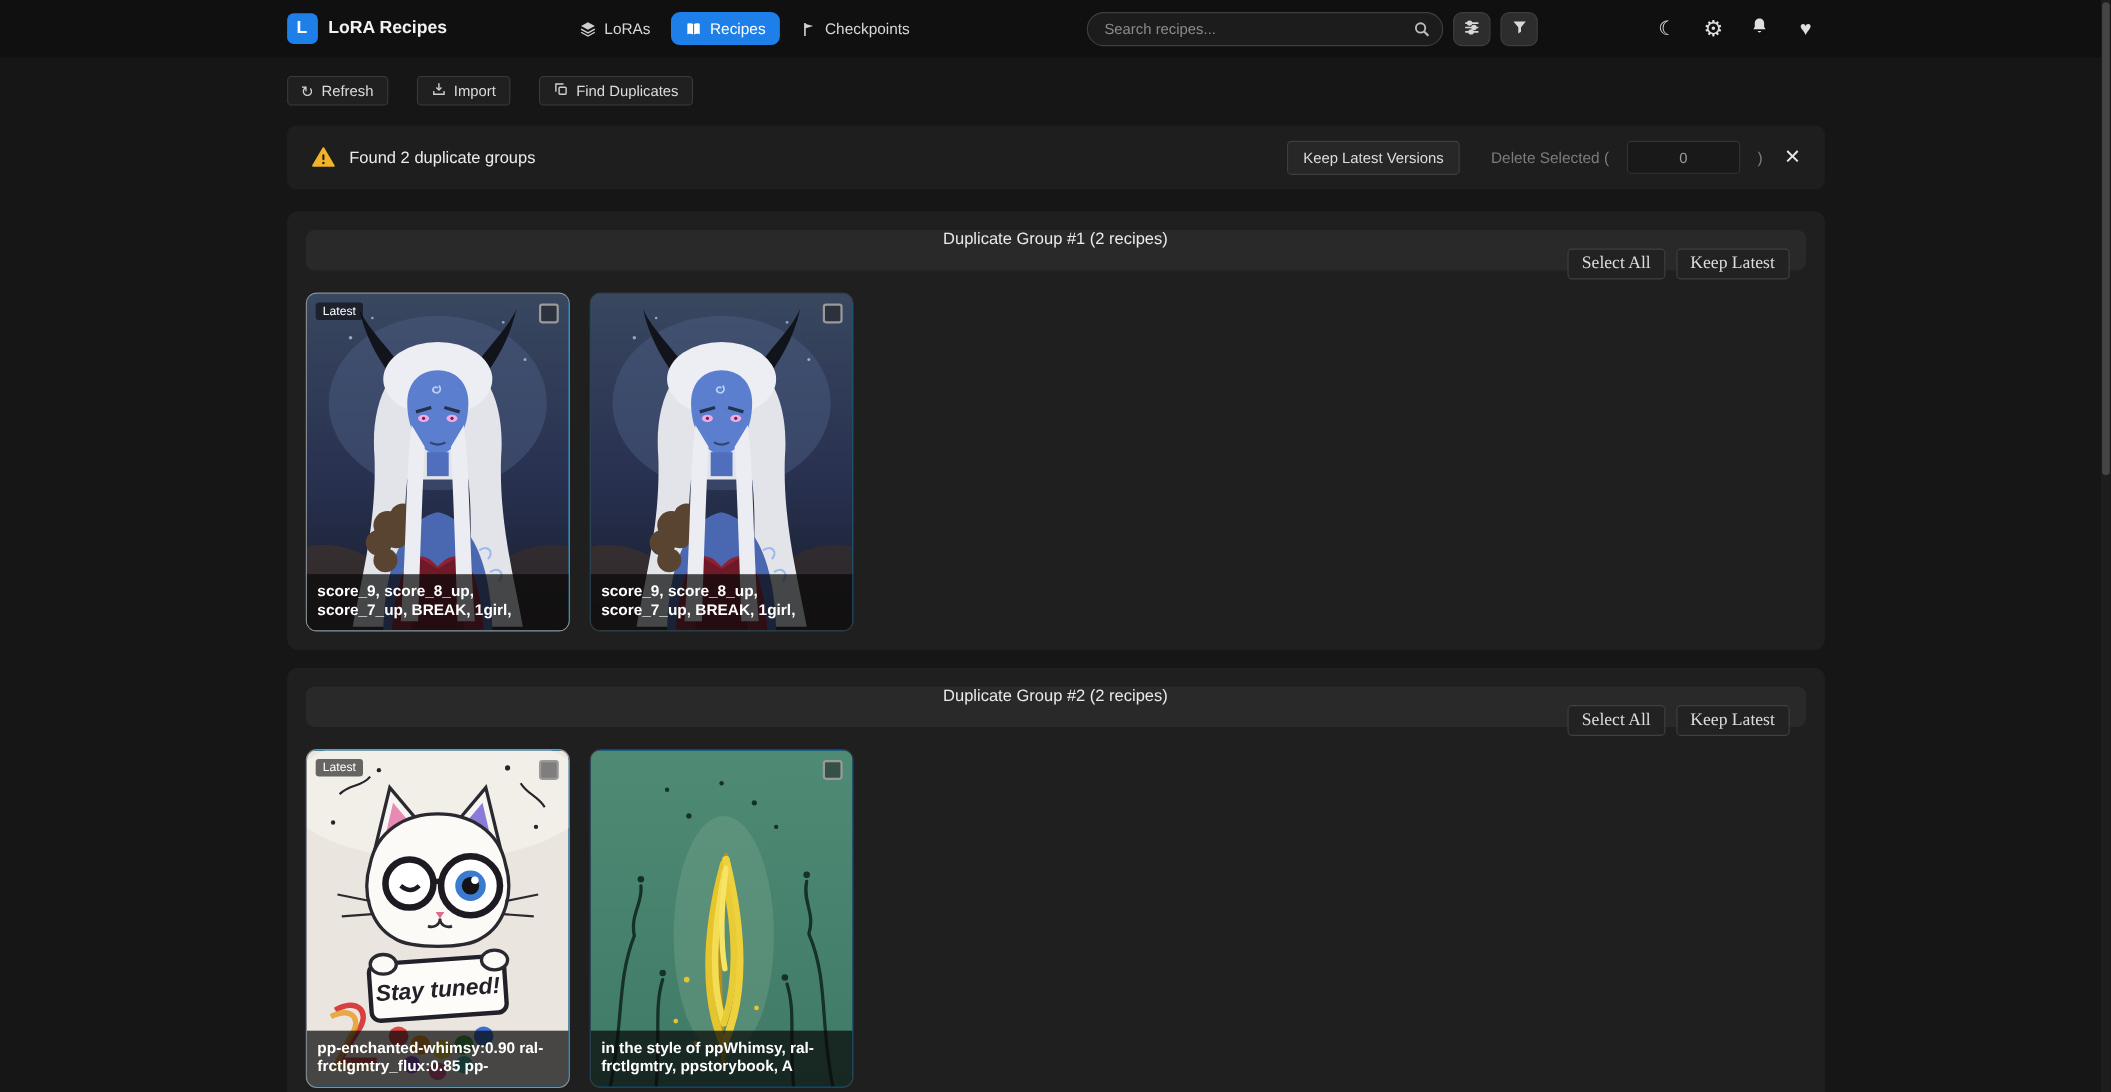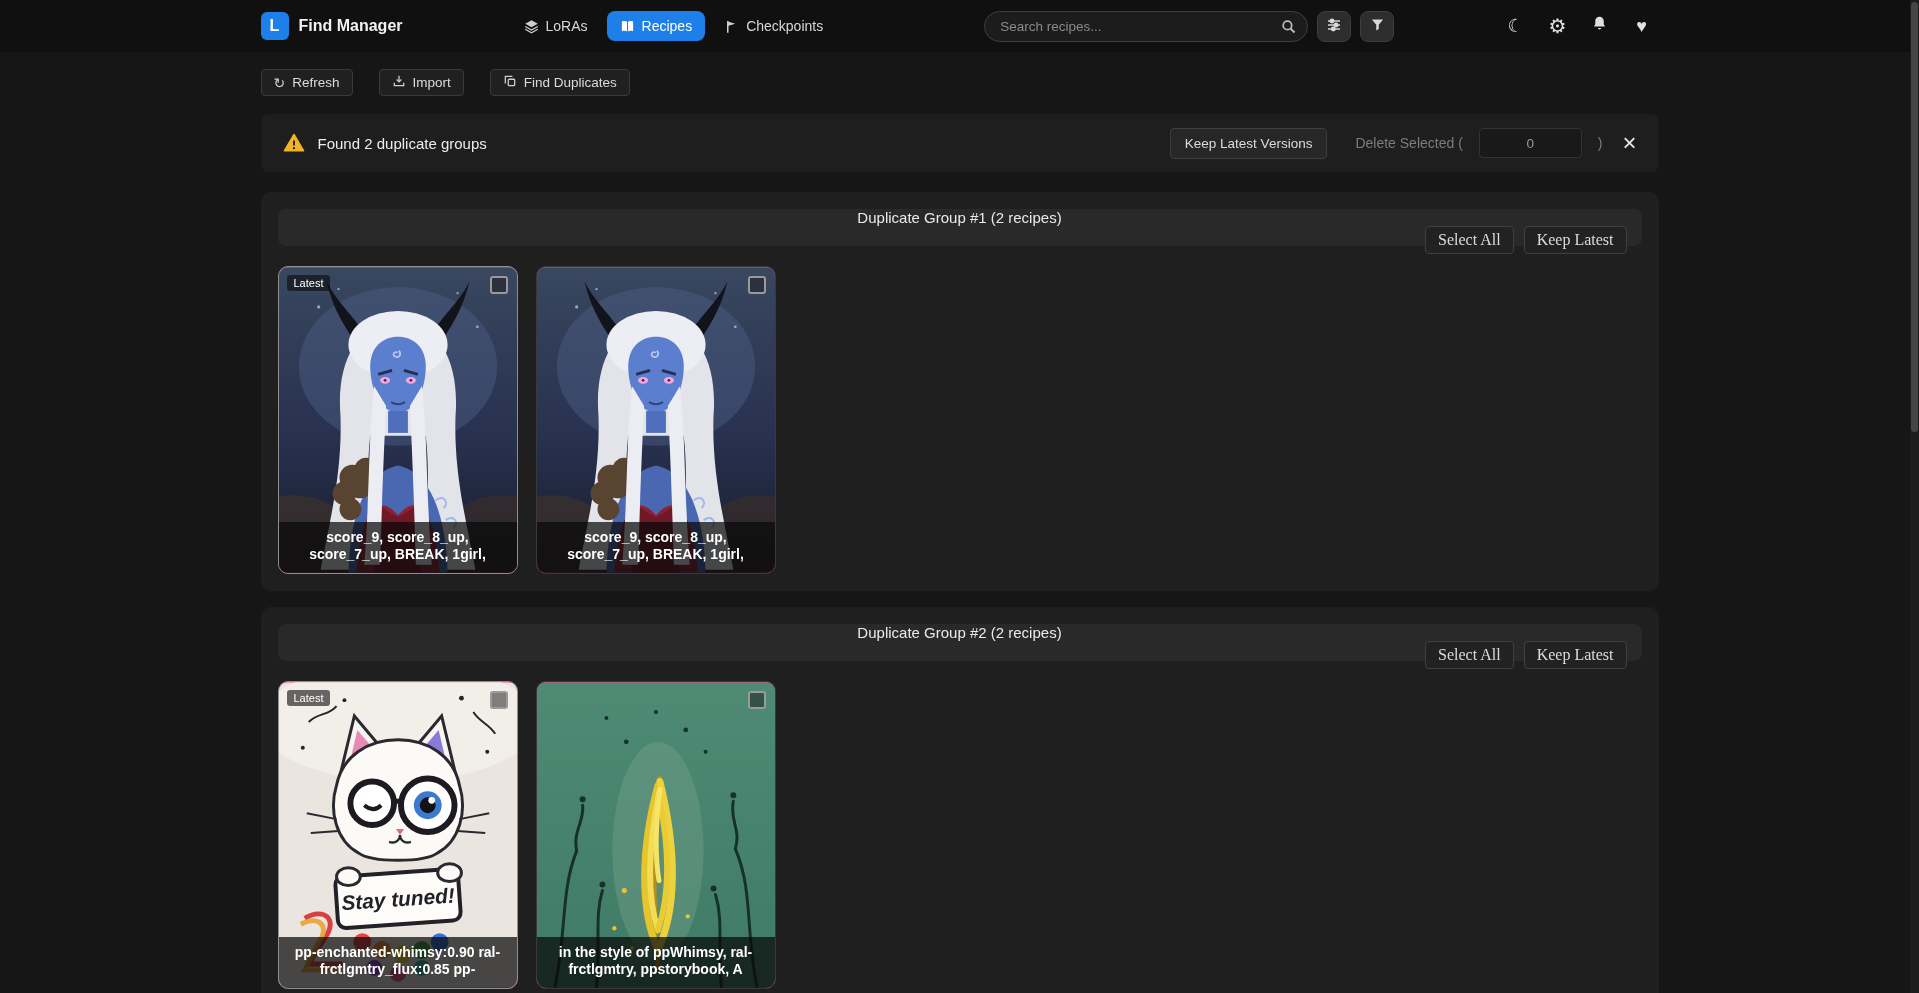--- a/index.html
+++ b/index.html
@@ -60,29 +60,29 @@
   .group { margin-top:20px; background:#1f1f1f; border-radius:10px; padding:17px; }
   .group + .group { margin-top:16px; }
   .group-header { background:#292929; border-radius:8px; height:37px; display:flex; align-items:center;
          padding:0 15px;flex-direction:column; }
   .group-title { font-size:15px; color:#eaeaea; }
   .group-actions { margin-left:auto; display:flex; gap:10px; }
   .ga-btn { height:28px; padding:0 12px; background:#222; border:1px solid #404040; border-radius:4px;
          color:#dcdcdc; font-size:16px; cursor:pointer; font-family:Liberation Serif, serif; }
   .cards { display:flex; gap:18px; margin-top:20px; }
   .card { position:relative; width:240px; height:308px; border-radius:10px; overflow:hidden;
-         border:1px solid #3a3a3a; cursor:pointer; background:#ec4899; }
+         border:1px solid #3a3a3a; cursor:pointer; background:#0369a1; }
   .card--latest { border-color:#8f8f8f; }
   .card .art { position:absolute; inset:0; width:100%; height:100%; display:block; }
   .badge { position:absolute; top:8px; left:8px; background:rgba(10,10,10,0.6); color:#fff;
          font-size:11px; padding:2px 7px; border-radius:3px; }
   .checkbox { position:absolute; top:9px; right:9px; width:18px; height:18px; border:2px solid #9a9a9a;
          border-radius:3px; background:rgba(35,35,35,0.55); }
   .caption { position:absolute; left:0; right:0; bottom:0; background:rgba(8,8,8,0.72); color:#fff;
-         font-size:14px; font-weight:bold; padding:7px 10px 9px; line-height:1.26; word-break:break-word;text-align:center; }
+         font-size:14px; font-weight:bold; padding:7px 10px 9px; line-height:1.26; word-break:break-word; }
   
   .scrollbar { position:absolute; top:0; right:0; width:9px; height:993px; background:#1d1d1d; }
   .scrollbar .thumb { width:7px; margin:2px auto 0; height:430px; background:#454545; border-radius:4px; }
   .defs-holder { position:absolute; width:0; height:0; overflow:hidden; }
 </style>
 </head>
 <body>
 
 <svg class="defs-holder" aria-hidden="true">
   <defs>
@@ -230,21 +230,21 @@
 </svg>
 
 <div>
 
   <header class="navbar">
     <div class="nav-inner">
       <div class="brand">
         <div class="logo">
           <span>L</span>
         </div>
-        <span class="brand-name">Find Manager</span>
+        <span class="brand-name">LoRA Recipes</span>
       </div>
 
       <nav class="tabs">
         <a class="tab">
           <span class="t-icon">
             <svg width="15" height="15" viewBox="0 0 24 24">
                 <path d="M12 2 L22 7.5 L12 13 L2 7.5 Z" fill="#cfcfcf"></path>
                 <path d="M2 12 L12 17.5 L22 12" stroke="#cfcfcf" stroke-width="2" fill="none"></path>
                 <path d="M2 16.5 L12 22 L22 16.5" stroke="#cfcfcf" stroke-width="2" fill="none"></path>
               </svg>

